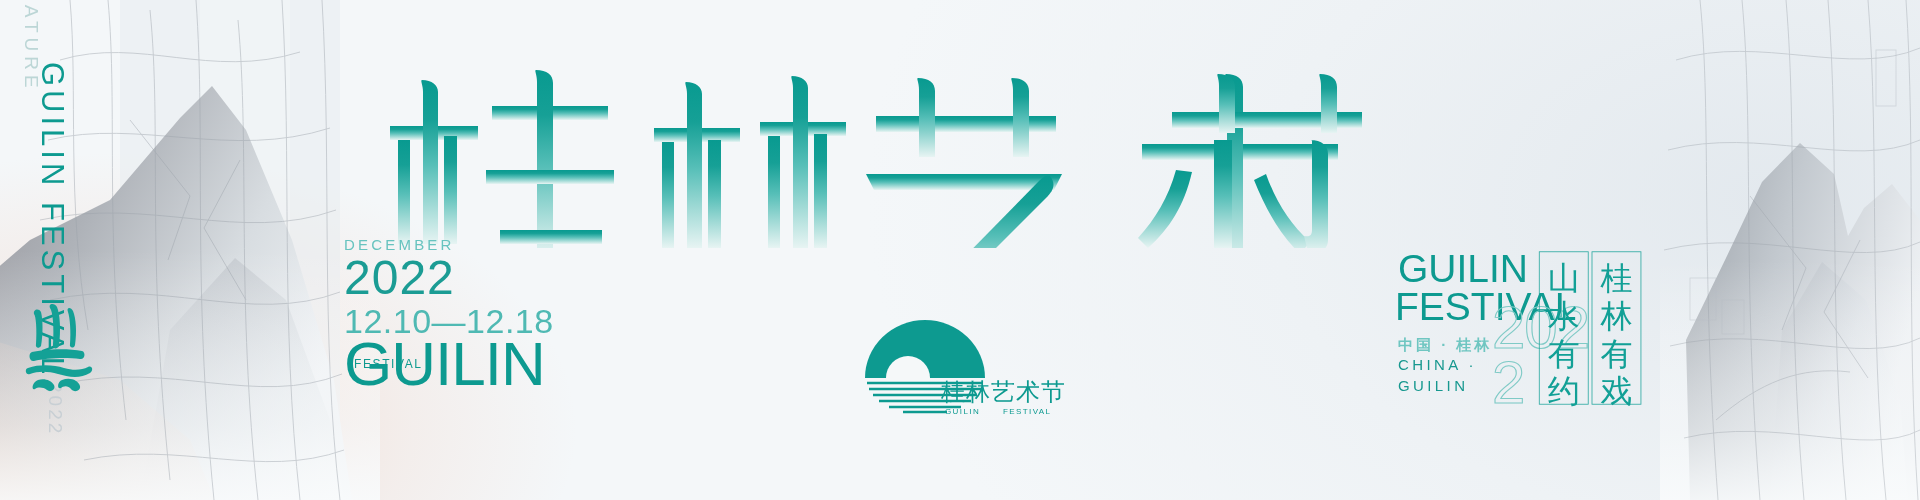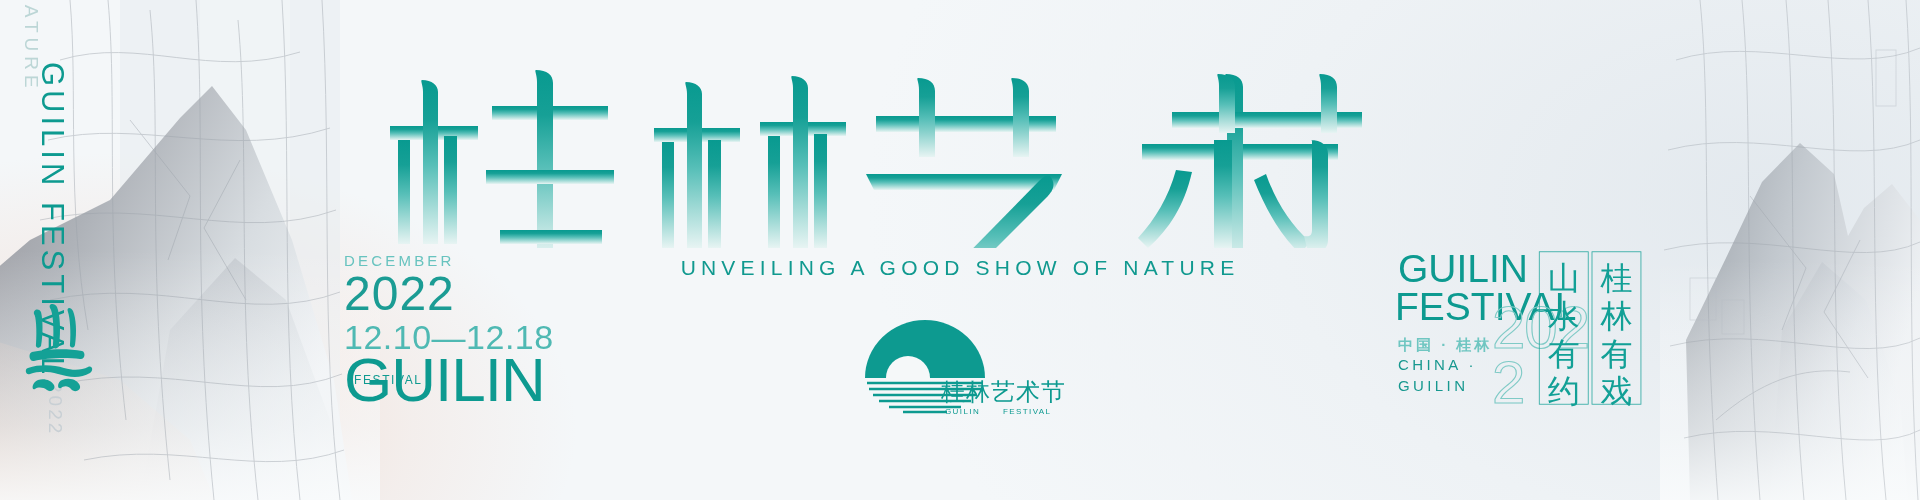--- a/index.html
+++ b/index.html
@@ -51,21 +51,21 @@
   .seal { position:absolute; left:24px; top:300px; width:70px; height:96px; }
 
   
   .title-wrap {
     position:absolute; left:336px; top:48px; width:1010px; height:200px;
   }
   .title-wrap svg { display:block; width:100%; height:100%; }
 
   
   .date-block {
-    position:absolute; left:344px; top:252px; width:260px;
+    position:absolute; left:344px; top:236px; width:260px;
     color:#169a92;
   }
   .date-block .month {
     font-size:15px; letter-spacing:3.2px; color:#67c3bf; margin-bottom:2px; font-weight:400;
   }
   .date-block .year {
     font-size:48px; line-height:0.96; letter-spacing:1px; font-weight:300;
     color:#1b9c94;
   }
   .date-block .range {
@@ -310,21 +310,20 @@
     <div class="month">DECEMBER</div>
     <div class="year">2022</div>
     <div class="range">12.10—12.18</div>
     <div class="guilin-row">
       <div class="big">GUILIN</div>
       <div class="fest">FESTIVAL</div>
     </div>
   </div>
 
   <div class="tagline nosel">
-    <div class="l2">UNVEILING A GOOD SHOW OF NATURE</div>
   </div>
 
   <div class="emblem nosel">
     <svg viewBox="0 0 360 110" width="360" height="110" aria-hidden="true">
       <defs>
         <clipPath id="fanClip">
           <path d="M120 66 A 60 60 0 0 1 240 66 L240 68 L120 68 Z"></path>
         </clipPath>
       </defs>
 

